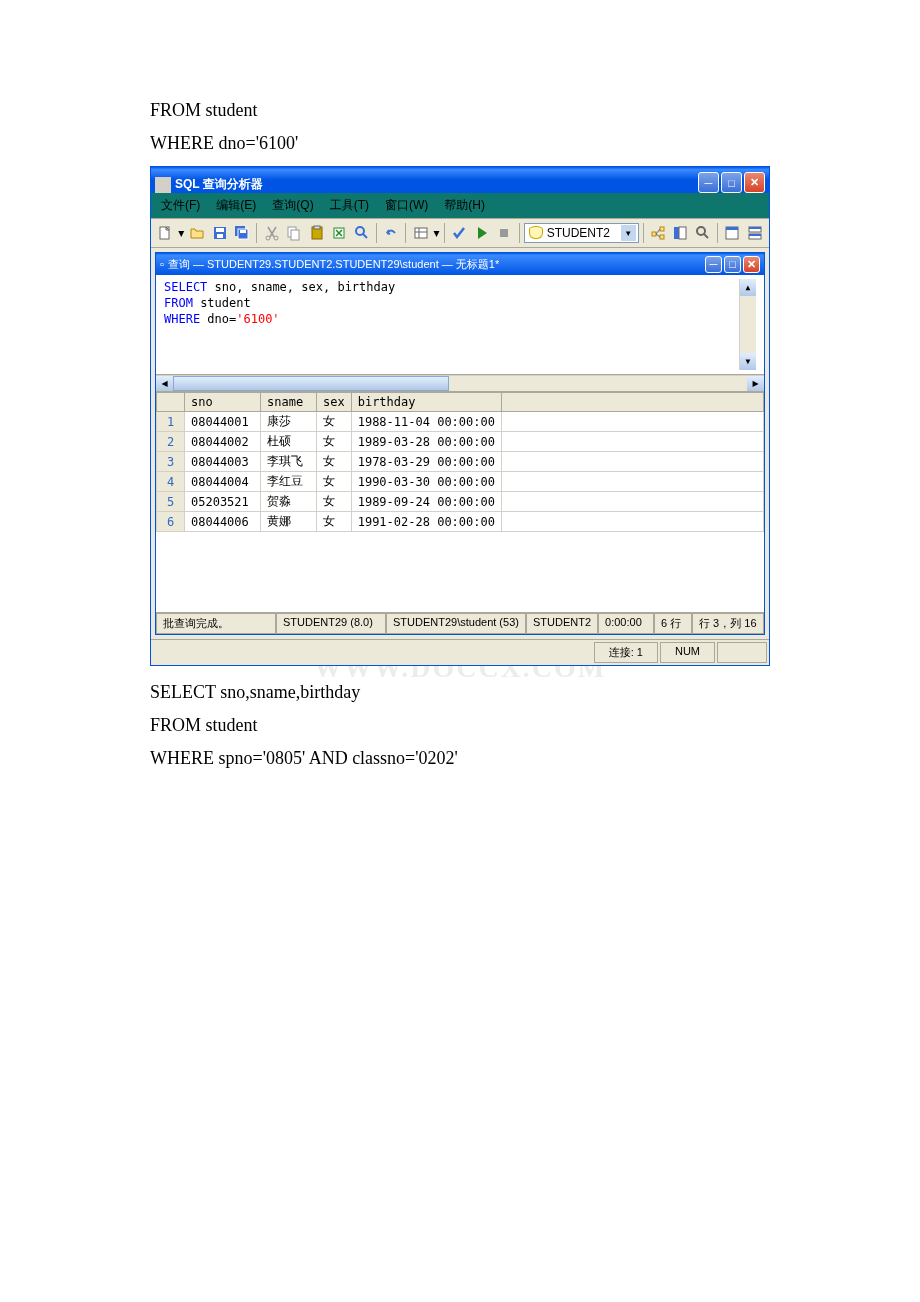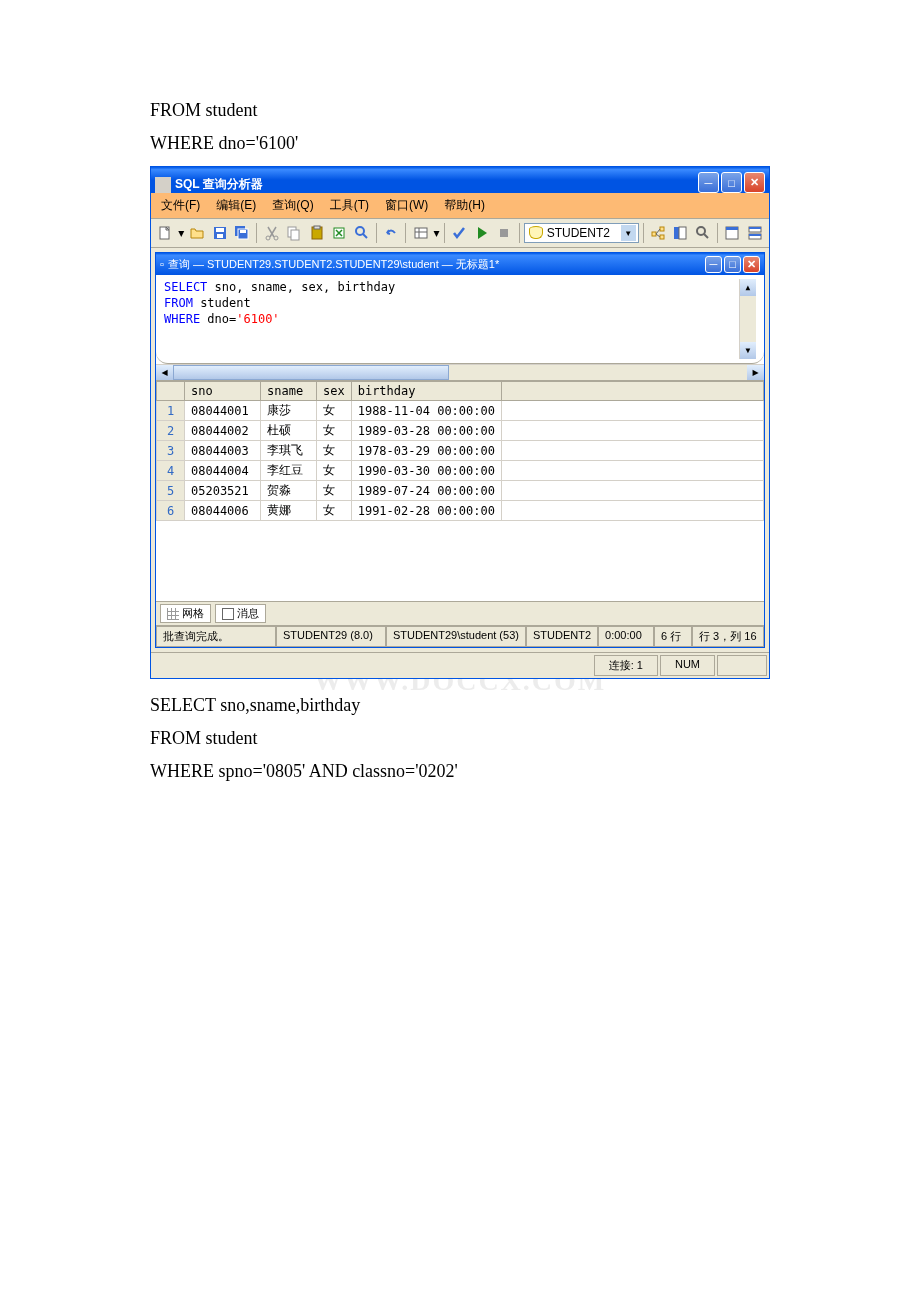--- a/index.html
+++ b/index.html
@@ -9,41 +9,41 @@
     .window { border: 1px solid #0054e3; background: #ece9d8; margin: 8px 0 16px 0; font-family: "SimSun", "Tahoma", sans-serif; font-size: 12px; }
     .titlebar { background: linear-gradient(to bottom, #0058e6 0%, #3a8aff 10%, #0054e3 50%, #0054e3 100%); color: #fff; height: 26px; display: flex; align-items: flex-end; padding: 0 4px; }
     .titlebar-icon { width: 16px; height: 16px; background: #d4d0c8; margin-right: 4px; }
     .titlebar-text { flex: 1; font-weight: bold; font-size: 12px; }
     .titlebar-buttons { display: flex; gap: 2px; }
     .titlebar-btn { width: 21px; height: 21px; border: 1px solid #fff; border-radius: 3px; display: flex; align-items: center; justify-content: center; font-size: 11px; font-weight: bold; }
     .min-btn { background: linear-gradient(to bottom, #7ba4e8, #3a6fd8); color: #fff; }
     .max-btn { background: linear-gradient(to bottom, #7ba4e8, #3a6fd8); color: #fff; }
     .close-btn { background: linear-gradient(to bottom, #e88870, #d8432a); color: #fff; }
     
-    .menubar { background: #fdba74; padding: 2px 4px; display: flex; gap: 4px; border-bottom: 1px solid #aca899; }
+    .menubar { background: #0f766e; padding: 2px 4px; display: flex; gap: 4px; border-bottom: 1px solid #aca899; }
     .menubar span { padding: 2px 6px; cursor: default; }
     
     .toolbar { background: #ece9d8; padding: 3px 4px; display: flex; align-items: center; gap: 2px; border-bottom: 1px solid #aca899; }
     .tb-btn { width: 22px; height: 22px; display: flex; align-items: center; justify-content: center; cursor: pointer; border: 1px solid transparent; }
     .tb-sep { width: 1px; height: 20px; background: #aca899; margin: 0 2px; }
     .tb-dropdown { width: 8px; height: 22px; display: flex; align-items: center; justify-content: center; cursor: pointer; }
     .db-select { display: flex; align-items: center; background: #fff; border: 1px solid #7f9db9; height: 20px; padding: 0 2px 0 4px; gap: 4px; }
     .db-icon { width: 14px; height: 14px; position: relative; }
     .db-icon::before { content: ''; position: absolute; width: 12px; height: 4px; background: #fff5b8; border: 1px solid #c9a800; border-radius: 50%; top: 0; left: 0; }
     .db-icon::after { content: ''; position: absolute; width: 12px; height: 9px; background: #fff5b8; border: 1px solid #c9a800; border-top: none; top: 3px; left: 0; border-radius: 0 0 6px 6px; }
     .db-select-text { width: 70px; }
     .db-select-arrow { width: 15px; height: 16px; background: #c2d8f0; display: flex; align-items: center; justify-content: center; font-size: 8px; }
     
     .inner-window { margin: 4px; border: 1px solid #0054e3; background: #fff; }
     .inner-titlebar { background: linear-gradient(to bottom, #0058e6 0%, #3a8aff 10%, #0054e3 100%); color: #fff; height: 22px; display: flex; align-items: center; padding: 0 4px; }
     .inner-titlebar-icon { margin-right: 4px; font-size: 11px; }
     .inner-titlebar-text { flex: 1; font-size: 11px; }
     .inner-titlebar-buttons .titlebar-btn { width: 17px; height: 17px; }
     
-    .sql-editor { background: #fff; padding: 4px 8px; font-family: "SimSun", monospace; font-size: 12px; line-height: 16px; height: 89px; white-space: pre; position: relative; border-bottom: 1px solid #aca899; display: flex; border-radius: 12px; }
+    .sql-editor { background: #fff; padding: 4px 8px; font-family: "SimSun", monospace; font-size: 12px; line-height: 16px; height: 100px; white-space: pre; position: relative; border-bottom: 1px solid #aca899; display: flex; }
     .sql-content { flex: 1; overflow: hidden; }
     .sql-keyword { color: #0000ff; }
     .sql-string { color: #ff0000; }
     .vscroll { width: 17px; background: #ece9d8; border-left: 1px solid #d4d0c8; display: flex; flex-direction: column; }
     .vscroll-btn { height: 17px; background: linear-gradient(to bottom, #e1eefd, #b2c8e8); display: flex; align-items: center; justify-content: center; font-size: 8px; }
     .vscroll-track { flex: 1; }
     
     .hscroll-bar { height: 17px; background: #ece9d8; display: flex; border-top: 1px solid #d4d0c8; border-bottom: 1px solid #aca899; }
     .hscroll-btn { width: 17px; background: linear-gradient(to bottom, #e1eefd, #b2c8e8); display: flex; align-items: center; justify-content: center; font-size: 8px; }
     .hscroll-track { flex: 1; position: relative; }
@@ -319,46 +319,36 @@
               <td>李红豆</td>
               <td>女</td>
               <td>1990-03-30 00:00:00</td>
               <td></td>
             </tr>
             <tr>
               <td class="row-header">5</td>
               <td>05203521</td>
               <td>贺淼</td>
               <td>女</td>
-              <td>1989-07-24 00:00:00</td>
+              <td>1989-09-24 00:00:00</td>
               <td></td>
             </tr>
             <tr>
               <td class="row-header">6</td>
               <td>08044006</td>
               <td>黄娜</td>
               <td>女</td>
               <td>1991-02-28 00:00:00</td>
               <td></td>
             </tr>
           </tbody>
       </table>
       <div class="results-pad"></div>
     </div>
 
-    <div class="tabs">
-      <div class="tab">
-        <div class="tab-icon grid-ico"></div>
-        <span>网格</span>
-      </div>
-      <div class="tab">
-        <div class="tab-icon msg-ico"></div>
-        <span>消息</span>
-      </div>
-    </div>
 
     <div class="statusbar">
       <div class="status-cell sc1">批查询完成。</div>
       <div class="status-cell sc2">STUDENT29 (8.0)</div>
       <div class="status-cell sc3">STUDENT29\student (53)</div>
       <div class="status-cell sc4">STUDENT2</div>
       <div class="status-cell sc5">0:00:00</div>
       <div class="status-cell sc6">6 行</div>
       <div class="status-cell sc7">行 3，列 16</div>
     </div>

